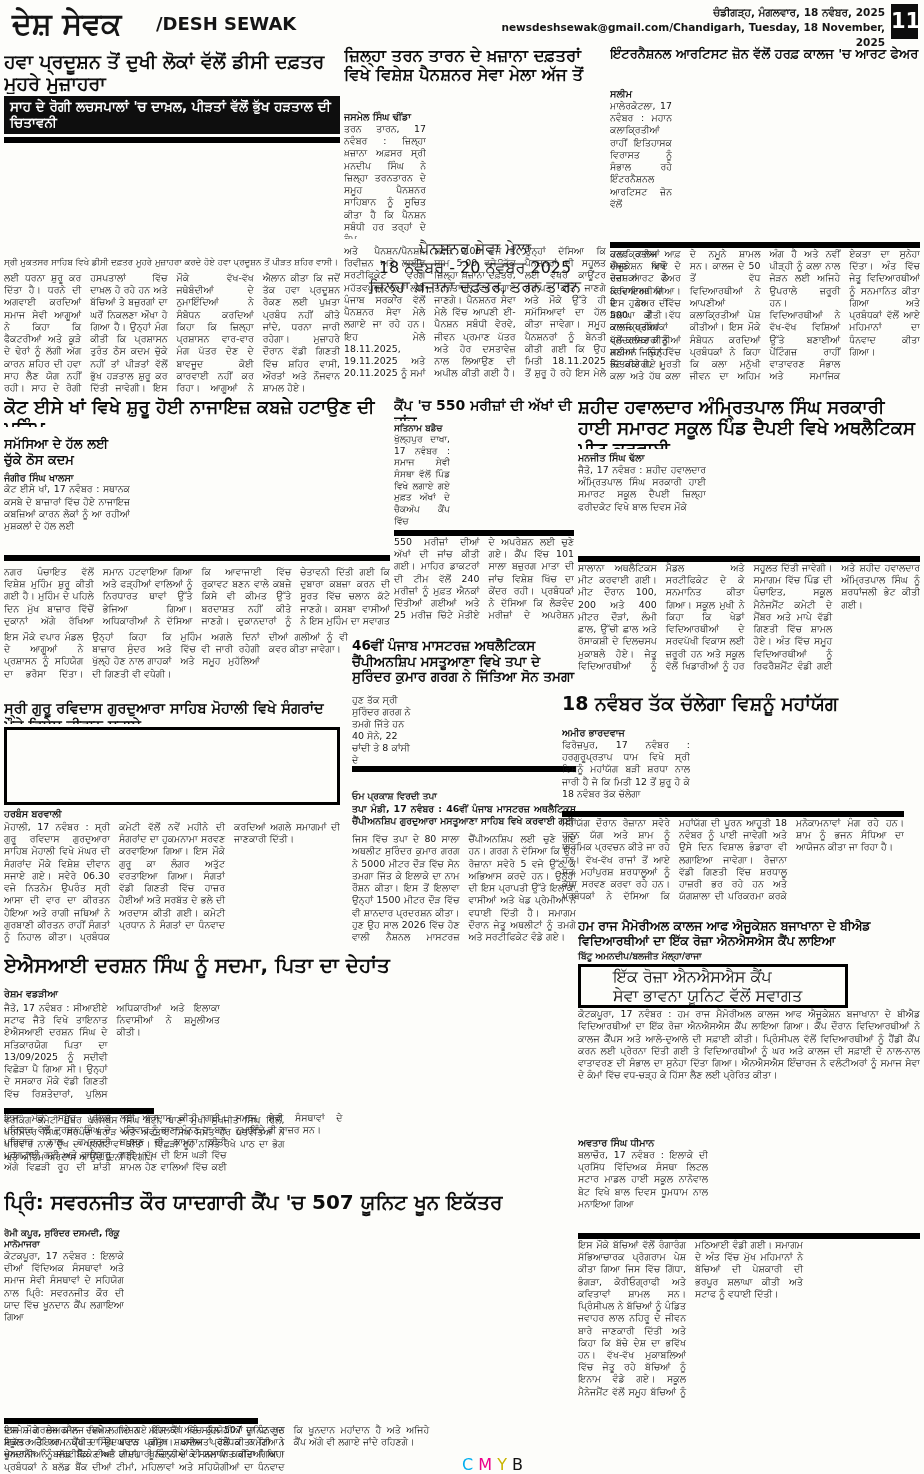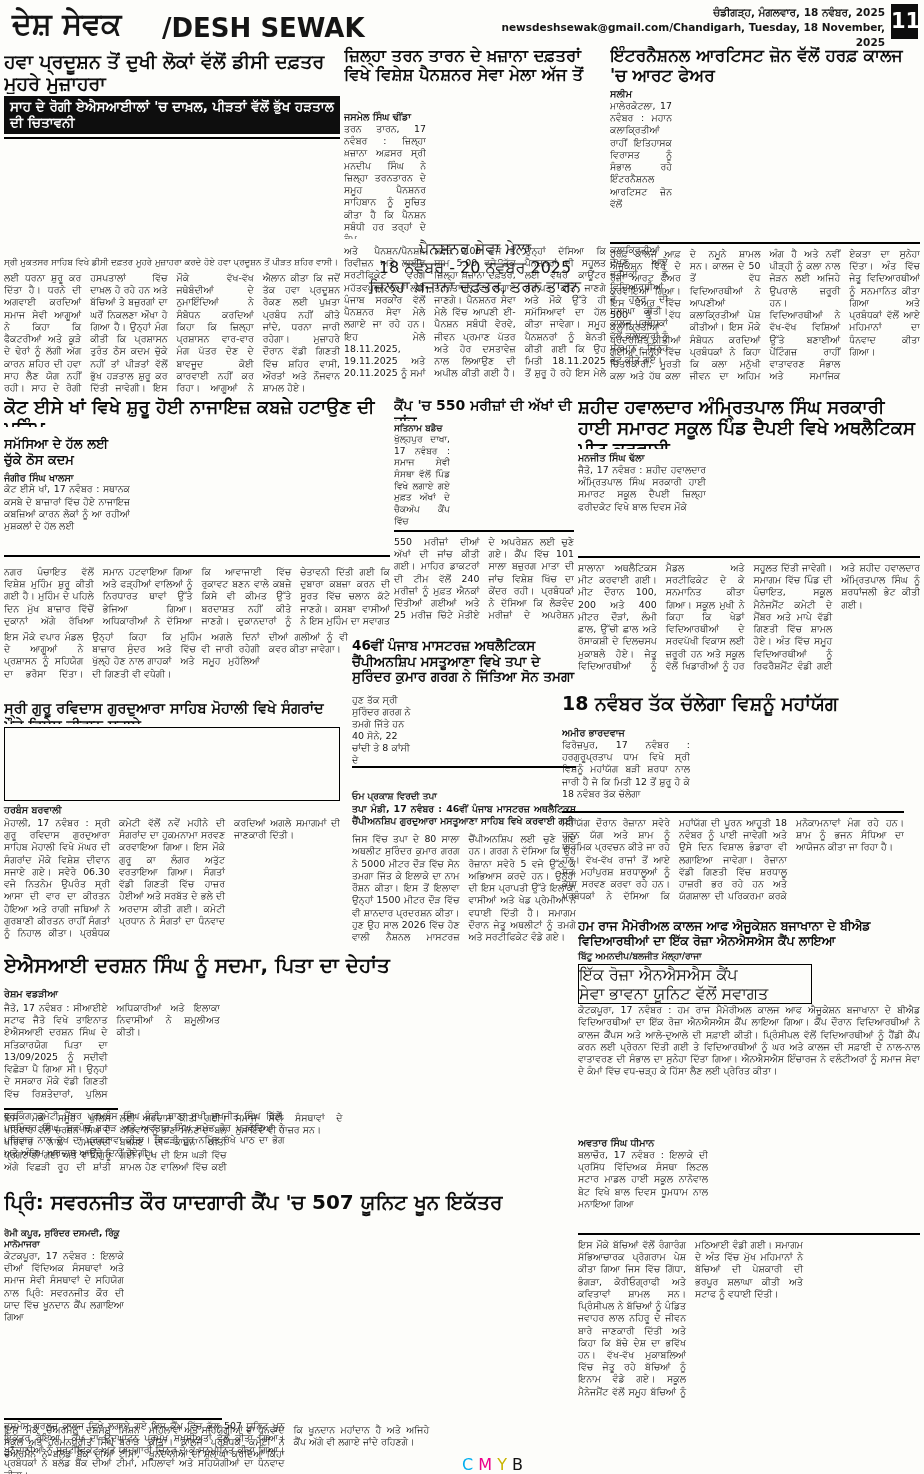--- a/index.html
+++ b/index.html
@@ -8,21 +8,21 @@
   .abs{position:absolute;}
   .hl{font-weight:bold;color:#0d0d0d;line-height:1.16;margin:0;letter-spacing:0;}
   .revbar{background:#0e0e0e;color:#fff;font-weight:bold;padding:3px 6px;line-height:1.15;}
   .body-txt{font-size:9.4px;line-height:1.3;text-align:justify;overflow:hidden;column-fill:auto;}
   .cols2{column-count:2;column-gap:9px;}
   .cols3{column-count:3;column-gap:9px;}
   .cols4{column-count:4;column-gap:9px;}
   .cols5{column-count:5;column-gap:9px;}
   .byline{font-weight:bold;font-size:9.6px;line-height:1.25;}
   .caption{font-size:8.6px;line-height:1.2;color:#222;}
-  .photo{position:relative;overflow:hidden;border:1px solid #000000;}
+  .photo{position:relative;overflow:hidden;border:3px solid #000000;padding-left:32px;}
   .photo-a{background:linear-gradient(180deg,#ece8df 0%,#d9d3c6 45%,#a89d89 85%,#7e735f 100%);}
   .photo-c{background:linear-gradient(135deg,#f2d7e0 0%,#d9ecea 45%,#ead9c6 80%,#c9a98e 100%);}
   .photo-d{background:linear-gradient(180deg,#d3d6da 0%,#b3aea4 60%,#8d8577 100%);}
   .photo-e{background:linear-gradient(180deg,#ead candle;} 
   .photo-e{background:linear-gradient(180deg,#eadcc8 0%,#c8ab89 70%,#9f8362 100%);}
   .photo-f{background:linear-gradient(180deg,#d6e3cc 0%,#a9bd8f 55%,#7e916a 100%);}
   .photo-g{background:linear-gradient(180deg,#ece4bb 0%,#d3c773 60%,#a89d4f 100%);}
   .photo-h{background:linear-gradient(180deg,#f4cf9e 0%,#e8a85e 55%,#c97f35 100%);}
   .photo-i{background:linear-gradient(90deg,#d8aab4 0%,#e9d2a1 25%,#b7c8d9 50%,#d2b7d8 75%,#c9a28e 100%);}
   .photo-j{background:radial-gradient(circle at 50% 32%,#e0c9ad 0%,#b9987а 45%,#7c6148 80%,#574330 100%);}
@@ -46,33 +46,33 @@
   .fact{font-weight:bold;font-size:10px;line-height:1.35;}
   .cmyb-letter{font-size:9px;font-weight:bold;letter-spacing:1px;}
 </style>
 </head>
 <body>
 
 <div id="page">
 
   <div class="abs" style="left:0;top:0;width:924px;height:44px;">
     <span class="abs" style="left:12px;top:6px;font-size:30px;font-weight:bold;letter-spacing:0;">ਦੇਸ਼ ਸੇਵਕ</span>
-    <span class="abs" style="left:162px;top:13px;font-size:26px;font-weight:bold;">/DESH SEWAK</span>
+    <span class="abs" style="left:156px;top:13px;font-size:18px;font-weight:bold;">/DESH SEWAK</span>
     <div class="abs" style="left:470px;top:5px;width:415px;text-align:right;font-size:10.5px;font-weight:bold;line-height:1.45;">
       <div>ਚੰਡੀਗੜ੍ਹ, ਮੰਗਲਵਾਰ, 18 ਨਵੰਬਰ, 2025</div>
       <div>newsdeshsewak@gmail.com/Chandigarh, Tuesday, 18 November, 2025</div>
     </div>
     <div class="abs" style="left:891px;top:4px;width:27px;height:35px;background:#0d0d0d;color:#fff;
          font-size:21px;font-weight:bold;text-align:center;line-height:35px;">11</div>
   </div>
   <div class="abs hsep" style="left:0;top:44px;width:924px;height:3px;"></div>
 
   <section class="abs" style="left:4px;top:50px;width:336px;height:342px;">
     <h2 class="hl" style="font-size:19px;height:44px;overflow:hidden;">ਹਵਾ ਪ੍ਰਦੂਸ਼ਨ ਤੋਂ ਦੁਖੀ ਲੋਕਾਂ ਵੱਲੋਂ ਡੀਸੀ ਦਫ਼ਤਰ ਮੂਹਰੇ ਮੁਜ਼ਾਹਰਾ</h2>
-    <div class="revbar" style="font-size:13.5px;margin-top:2px;height:32px;overflow:hidden;">ਸਾਹ ਦੇ ਰੋਗੀ ਏਐਸਆਈਾਲਾਂ 'ਚ ਦਾਖ਼ਲ, ਪੀੜਤਾਂ ਵੱਲੋਂ ਭੁੱਖ ਹੜਤਾਲ ਦੀ ਚਿਤਾਵਨੀ</div>
+    <div class="revbar" style="font-size:13.5px;margin-top:2px;height:32px;overflow:hidden;">ਸਾਹ ਦੇ ਰੋਗੀ ਲਚਸਪਾਲਾਂ 'ਚ ਦਾਖ਼ਲ, ਪੀੜਤਾਂ ਵੱਲੋਂ ਭੁੱਖ ਹੜਤਾਲ ਦੀ ਚਿਤਾਵਨੀ</div>
     <div class="row" style="margin-top:3px;height:118px;">
       <div class="photo photo-a" style="flex:1;"></div>
     </div>
     <div class="caption" style="margin-top:2px;height:12px;overflow:hidden;">ਸ੍ਰੀ ਮੁਕਤਸਰ ਸਾਹਿਬ ਵਿਖੇ ਡੀਸੀ ਦਫ਼ਤਰ ਮੂਹਰੇ ਮੁਜ਼ਾਹਰਾ ਕਰਦੇ ਹੋਏ ਹਵਾ ਪ੍ਰਦੂਸ਼ਨ ਤੋਂ ਪੀੜਤ ਸ਼ਹਿਰ ਵਾਸੀ।</div>
     <div class="body-txt cols4" style="margin-top:3px;height:124px;">ਲਈ ਧਰਨਾ ਸ਼ੁਰੂ ਕਰ ਦਿੱਤਾ ਹੈ। ਧਰਨੇ ਦੀ ਅਗਵਾਈ ਕਰਦਿਆਂ ਸਮਾਜ ਸੇਵੀ ਆਗੂਆਂ ਨੇ ਕਿਹਾ ਕਿ ਫੈਕਟਰੀਆਂ ਅਤੇ ਕੂੜੇ ਦੇ ਢੇਰਾਂ ਨੂੰ ਲੱਗੀ ਅੱਗ ਕਾਰਨ ਸ਼ਹਿਰ ਦੀ ਹਵਾ ਸਾਹ ਲੈਣ ਯੋਗ ਨਹੀਂ ਰਹੀ। ਸਾਹ ਦੇ ਰੋਗੀ ਹਸਪਤਾਲਾਂ ਵਿੱਚ ਦਾਖ਼ਲ ਹੋ ਰਹੇ ਹਨ ਅਤੇ ਬੱਚਿਆਂ ਤੇ ਬਜ਼ੁਰਗਾਂ ਦਾ ਘਰੋਂ ਨਿਕਲਣਾ ਔਖਾ ਹੋ ਗਿਆ ਹੈ। ਉਨ੍ਹਾਂ ਮੰਗ ਕੀਤੀ ਕਿ ਪ੍ਰਸ਼ਾਸਨ ਤੁਰੰਤ ਠੋਸ ਕਦਮ ਚੁੱਕੇ ਨਹੀਂ ਤਾਂ ਪੀੜਤਾਂ ਵੱਲੋਂ ਭੁੱਖ ਹੜਤਾਲ ਸ਼ੁਰੂ ਕਰ ਦਿੱਤੀ ਜਾਵੇਗੀ। ਇਸ ਮੌਕੇ ਵੱਖ-ਵੱਖ ਜਥੇਬੰਦੀਆਂ ਦੇ ਨੁਮਾਇੰਦਿਆਂ ਨੇ ਸੰਬੋਧਨ ਕਰਦਿਆਂ ਕਿਹਾ ਕਿ ਜ਼ਿਲ੍ਹਾ ਪ੍ਰਸ਼ਾਸਨ ਵਾਰ-ਵਾਰ ਮੰਗ ਪੱਤਰ ਦੇਣ ਦੇ ਬਾਵਜੂਦ ਕੋਈ ਕਾਰਵਾਈ ਨਹੀਂ ਕਰ ਰਿਹਾ। ਆਗੂਆਂ ਨੇ ਐਲਾਨ ਕੀਤਾ ਕਿ ਜਦੋਂ ਤੱਕ ਹਵਾ ਪ੍ਰਦੂਸ਼ਨ ਰੋਕਣ ਲਈ ਪੁਖ਼ਤਾ ਪ੍ਰਬੰਧ ਨਹੀਂ ਕੀਤੇ ਜਾਂਦੇ, ਧਰਨਾ ਜਾਰੀ ਰਹੇਗਾ। ਮੁਜ਼ਾਹਰੇ ਦੌਰਾਨ ਵੱਡੀ ਗਿਣਤੀ ਵਿੱਚ ਸ਼ਹਿਰ ਵਾਸੀ, ਔਰਤਾਂ ਅਤੇ ਨੌਜਵਾਨ ਸ਼ਾਮਲ ਹੋਏ।</div>
   </section>
 
   <section class="abs" style="left:344px;top:46px;width:262px;height:346px;">
     <h2 class="hl" style="font-size:16.5px;height:62px;overflow:hidden;">ਜ਼ਿਲ੍ਹਾ ਤਰਨ ਤਾਰਨ ਦੇ ਖ਼ਜ਼ਾਨਾ ਦਫ਼ਤਰਾਂ ਵਿਖੇ ਵਿਸ਼ੇਸ਼ ਪੈਨਸ਼ਨਰ ਸੇਵਾ ਮੇਲਾ ਅੱਜ ਤੋਂ</h2>
     <div class="row" style="margin-top:3px;height:130px;">
@@ -85,21 +85,21 @@
         <div class="banner-dates">18 ਨਵੰਬਰ - 20 ਨਵੰਬਰ 2025</div>
         <div class="banner-note">ਜ਼ਿਲ੍ਹਾ ਖ਼ਜ਼ਾਨਾ ਦਫ਼ਤਰ, ਤਰਨ ਤਾਰਨ</div>
         <div class="banner-portrait"></div>
         <div class="banner-strip"></div>
       </div>
     </div>
     <div class="body-txt cols3" style="margin-top:4px;height:142px;">ਅਤੇ ਪੈਨਸ਼ਨ/ਪੈਨਸ਼ਨ ਰਿਵੀਜ਼ਨ ਅਤੇ ਲਾਈਵ ਸਰਟੀਫਿਕੇਟ ਵਰਗੇ ਮਹੱਤਵਪੂਰਨ ਕੰਮਾਂ ਲਈ ਪੰਜਾਬ ਸਰਕਾਰ ਵੱਲੋਂ ਪੈਨਸ਼ਨਰ ਸੇਵਾ ਮੇਲੇ ਲਗਾਏ ਜਾ ਰਹੇ ਹਨ। ਇਹ ਮੇਲੇ 18.11.2025, 19.11.2025 ਅਤੇ 20.11.2025 ਨੂੰ ਸਮਾਂ ਸਵੇਰੇ 9.00 ਵਜੇ ਤੋਂ ਸ਼ਾਮ 5.00 ਵਜੇ ਤੱਕ ਜ਼ਿਲ੍ਹਾ ਖ਼ਜ਼ਾਨਾ ਦਫ਼ਤਰ, ਤਰਨਤਾਰਨ ਵਿਖੇ ਲਗਾਏ ਜਾਣਗੇ। ਪੈਨਸ਼ਨਰ ਸੇਵਾ ਮੇਲੇ ਵਿੱਚ ਆਪਣੀ ਈ-ਪੈਨਸ਼ਨ ਸਬੰਧੀ ਵੇਰਵੇ, ਜੀਵਨ ਪ੍ਰਮਾਣ ਪੱਤਰ ਅਤੇ ਹੋਰ ਦਸਤਾਵੇਜ਼ ਨਾਲ ਲਿਆਉਣ ਦੀ ਅਪੀਲ ਕੀਤੀ ਗਈ ਹੈ। ਉਨ੍ਹਾਂ ਦੱਸਿਆ ਕਿ ਪੈਨਸ਼ਨਰਾਂ ਦੀ ਸਹੂਲਤ ਲਈ ਵੱਖਰੇ ਕਾਊਂਟਰ ਸਥਾਪਤ ਕੀਤੇ ਜਾਣਗੇ ਅਤੇ ਮੌਕੇ ਉੱਤੇ ਹੀ ਸਮੱਸਿਆਵਾਂ ਦਾ ਹੱਲ ਕੀਤਾ ਜਾਵੇਗਾ। ਸਮੂਹ ਪੈਨਸ਼ਨਰਾਂ ਨੂੰ ਬੇਨਤੀ ਕੀਤੀ ਗਈ ਕਿ ਉਹ ਮਿਤੀ 18.11.2025 ਤੋਂ ਸ਼ੁਰੂ ਹੋ ਰਹੇ ਇਸ ਮੇਲੇ ਦਾ ਵੱਧ ਤੋਂ ਵੱਧ ਲਾਭ ਉਠਾਉਣ।</div>
   </section>
 
   <section class="abs" style="left:610px;top:46px;width:310px;height:346px;">
-    <h2 class="hl" style="font-size:17px;height:40px;overflow:hidden;">ਇੰਟਰਨੈਸ਼ਨਲ ਆਰਟਿਸਟ ਜ਼ੋਨ ਵੱਲੋਂ ਹਰਫ਼ ਕਾਲਜ 'ਚ ਆਰਟ ਫੇਅਰ</h2>
+    <h2 class="hl" style="font-size:13px;height:40px;overflow:hidden;">ਇੰਟਰਨੈਸ਼ਨਲ ਆਰਟਿਸਟ ਜ਼ੋਨ ਵੱਲੋਂ ਹਰਫ਼ ਕਾਲਜ 'ਚ ਆਰਟ ਫੇਅਰ</h2>
     <div class="row" style="margin-top:2px;height:156px;">
       <div style="width:62px;flex:none;overflow:hidden;">
         <div class="byline">ਸਲੀਮ</div>
         <div class="body-txt" style="height:142px;">ਮਾਲੇਰਕੋਟਲਾ, 17 ਨਵੰਬਰ : ਮਹਾਨ ਕਲਾਕ੍ਰਿਤੀਆਂ ਰਾਹੀਂ ਇਤਿਹਾਸਕ ਵਿਰਾਸਤ ਨੂੰ ਸੰਭਾਲ ਰਹੇ ਇੰਟਰਨੈਸ਼ਨਲ ਆਰਟਿਸਟ ਜ਼ੋਨ ਵੱਲੋਂ</div>
       </div>
       <div class="photo photo-c" style="flex:1;"></div>
       <div class="body-txt" style="width:58px;flex:none;height:156px;">ਕਲਾਕ੍ਰਿਤੀਆਂ ਦੇਖਣ ਆਏ ਦਰਸ਼ਕਾਂ ਨੇ ਵਿਦਿਆਰਥੀਆਂ ਦੇ ਹੁਨਰ ਦੀ ਸ਼ਲਾਘਾ ਕੀਤੀ। ਕਾਲਜ ਪ੍ਰਬੰਧਕਾਂ ਵੱਲੋਂ ਕਲਾਕਾਰਾਂ ਨੂੰ ਸਨਮਾਨ ਚਿੰਨ੍ਹ ਭੇਟ ਕੀਤੇ ਗਏ।</div>
     </div>
     <div class="body-txt cols4" style="margin-top:4px;height:138px;">ਹਰਫ਼ ਕਾਲਜ ਆਫ਼ ਐਜੂਕੇਸ਼ਨ ਵਿਖੇ ਦੋ ਰੋਜ਼ਾ ਆਰਟ ਫੇਅਰ ਕਰਵਾਇਆ ਗਿਆ। ਇਸ ਫੇਅਰ ਵਿੱਚ 500 ਤੋਂ ਵੱਧ ਕਲਾਕ੍ਰਿਤੀਆਂ ਪ੍ਰਦਰਸ਼ਿਤ ਕੀਤੀਆਂ ਗਈਆਂ ਜਿਨ੍ਹਾਂ ਵਿੱਚ ਚਿੱਤਰਕਾਰੀ, ਮੂਰਤੀ ਕਲਾ ਅਤੇ ਹੱਥ ਕਲਾ ਦੇ ਨਮੂਨੇ ਸ਼ਾਮਲ ਸਨ। ਕਾਲਜ ਦੇ 50 ਤੋਂ ਵੱਧ ਵਿਦਿਆਰਥੀਆਂ ਨੇ ਆਪਣੀਆਂ ਕਲਾਕ੍ਰਿਤੀਆਂ ਪੇਸ਼ ਕੀਤੀਆਂ। ਇਸ ਮੌਕੇ ਸੰਬੋਧਨ ਕਰਦਿਆਂ ਪ੍ਰਬੰਧਕਾਂ ਨੇ ਕਿਹਾ ਕਿ ਕਲਾ ਮਨੁੱਖੀ ਜੀਵਨ ਦਾ ਅਹਿਮ ਅੰਗ ਹੈ ਅਤੇ ਨਵੀਂ ਪੀੜ੍ਹੀ ਨੂੰ ਕਲਾ ਨਾਲ ਜੋੜਨ ਲਈ ਅਜਿਹੇ ਉਪਰਾਲੇ ਜ਼ਰੂਰੀ ਹਨ। ਵਿਦਿਆਰਥੀਆਂ ਨੇ ਵੱਖ-ਵੱਖ ਵਿਸ਼ਿਆਂ ਉੱਤੇ ਬਣਾਈਆਂ ਪੇਂਟਿੰਗਜ਼ ਰਾਹੀਂ ਵਾਤਾਵਰਣ ਸੰਭਾਲ ਅਤੇ ਸਮਾਜਿਕ ਏਕਤਾ ਦਾ ਸੁਨੇਹਾ ਦਿੱਤਾ। ਅੰਤ ਵਿੱਚ ਜੇਤੂ ਵਿਦਿਆਰਥੀਆਂ ਨੂੰ ਸਨਮਾਨਿਤ ਕੀਤਾ ਗਿਆ ਅਤੇ ਪ੍ਰਬੰਧਕਾਂ ਵੱਲੋਂ ਆਏ ਮਹਿਮਾਨਾਂ ਦਾ ਧੰਨਵਾਦ ਕੀਤਾ ਗਿਆ।</div>
   </section>

